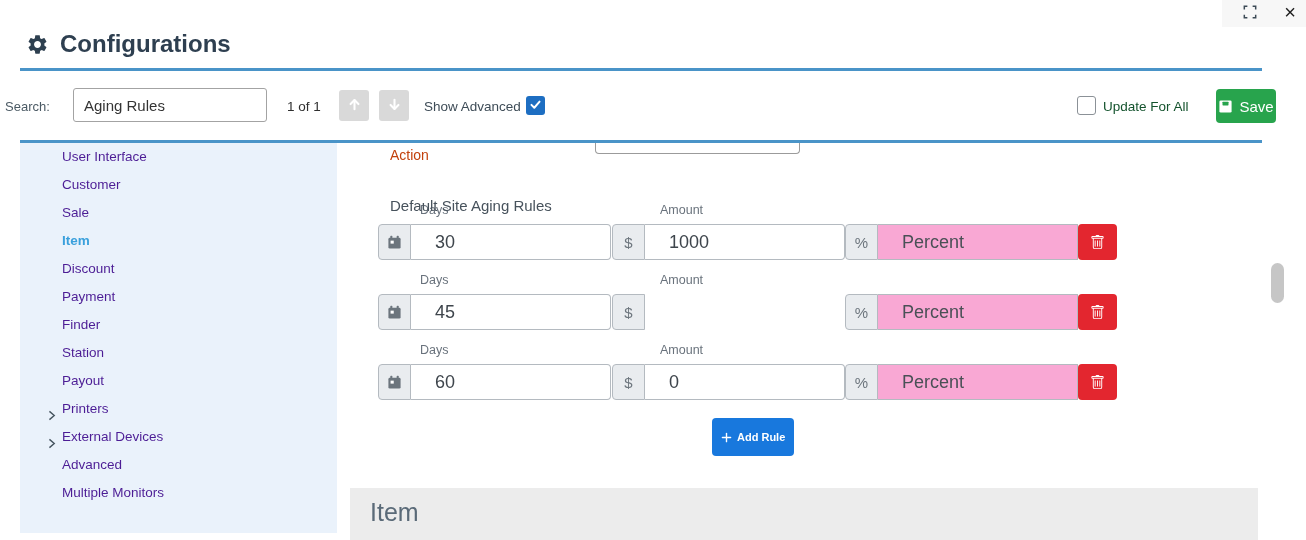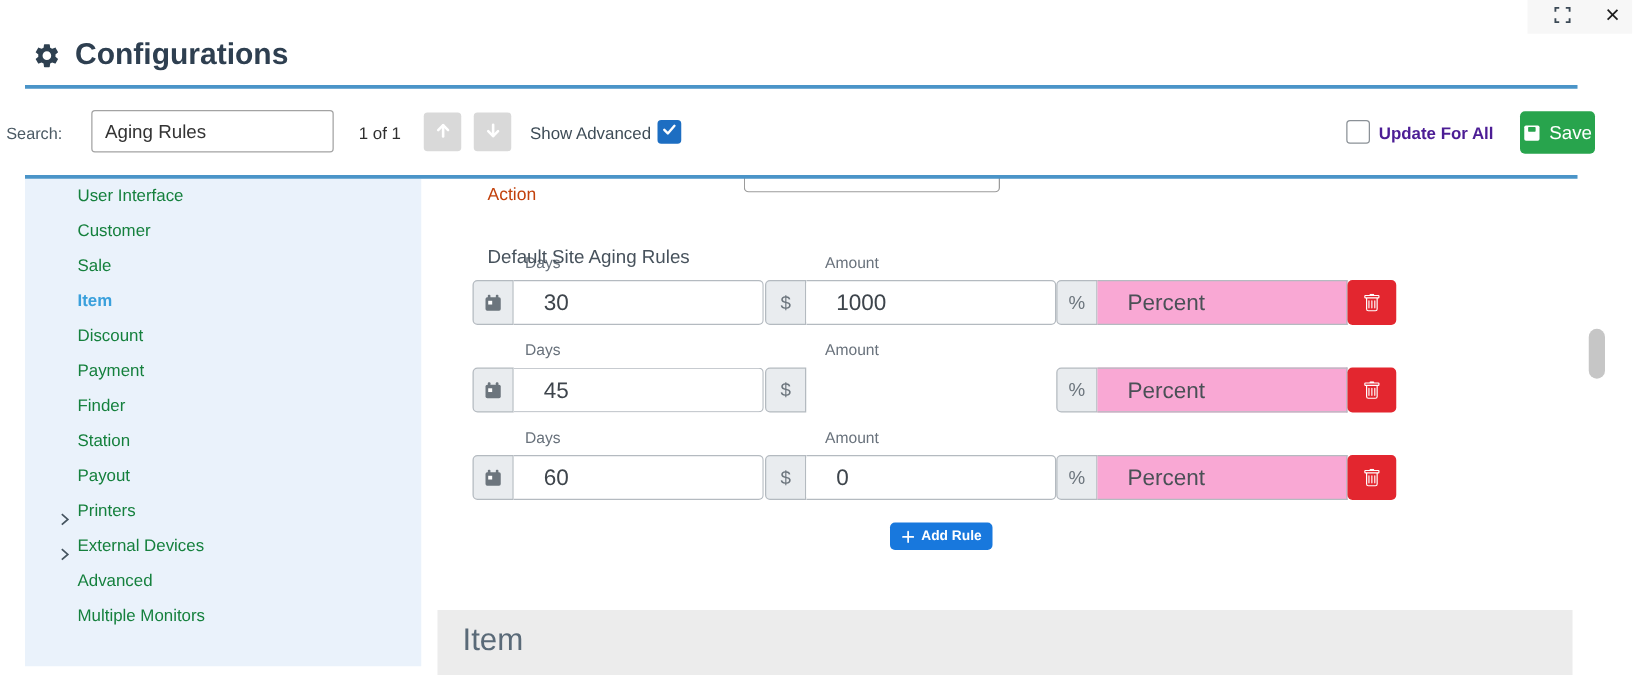--- a/index.html
+++ b/index.html
@@ -25,33 +25,33 @@
   .search-input{left:73px;top:88px;width:194px;height:34px;border:1px solid #a3a3a3;border-radius:3px;
                 font-family:"Liberation Sans",sans-serif;font-size:15px;color:#333;padding:16px 10px;box-sizing:border-box;outline:none;}
   .match-count{left:287px;top:99px;font-size:13.5px;color:#2f2f2f;}
   .nav-btn{width:30px;height:31px;background:#d9d9d9;border:none;border-radius:3px;display:flex;align-items:center;justify-content:center;cursor:pointer;}
   .up-btn{left:339px;top:90px;}
   .down-btn{left:379px;top:90px;}
   .adv-label{left:424px;top:99px;font-size:13.5px;color:#3e4c57;}
   .cbx{width:19px;height:19px;border-radius:3px;box-sizing:border-box;display:flex;align-items:center;justify-content:center;cursor:pointer;}
   .cbx-checked{left:526px;top:96px;background:#1d6ec2;}
   .cbx-empty{left:1077px;top:96px;background:#fff;border:1.5px solid #8b9197;}
-  .ufa-label{left:1103px;top:99px;font-size:13.5px;color:#4c1d95;font-weight:bold;}
+  .ufa-label{left:1103px;top:99px;font-size:13.5px;color:#14532d;}
   .save-btn{left:1216px;top:89px;width:60px;height:34px;background:#28a44d;border:none;border-radius:4px;
             display:flex;align-items:center;justify-content:center;gap:6px;color:#fff;font-size:15px;
             font-family:"Liberation Sans",sans-serif;cursor:pointer;}
 
   
   .action-label{left:390px;top:147px;font-size:14px;color:#c2410c;z-index:1;}
   .action-peek{left:595px;top:140px;width:203px;height:13px;background:#fff;border:1px solid #9b9b9b;border-top:none;
                border-radius:0 0 4px 4px;z-index:1;}
 
   
   .sidebar{left:20px;top:143px;width:317px;height:390px;background:#eaf2fb;}
-  .side-item{position:relative;height:28px;line-height:28px;padding-left:42px;font-size:13.5px;color:#15803d;cursor:pointer;}
+  .side-item{position:relative;height:28px;line-height:28px;padding-left:42px;font-size:13.5px;color:#4c1d95;cursor:pointer;}
   .side-item.active{color:#3aa0dc;font-weight:700;}
   .side-item .chev{position:absolute;left:26px;top:8px;}
 
   
   .section-title{left:390px;top:197px;font-size:15px;color:#47525c;z-index:2;}
   .row-labels{left:378px;width:740px;height:16px;font-size:12.5px;color:#69727c;}
   .row-labels .days-lbl{position:absolute;left:42px;}
   .row-labels .amount-lbl{position:absolute;left:282px;}
   .rule-row{left:378px;width:740px;height:36px;}
   .seg{position:absolute;top:0;height:36px;box-sizing:border-box;}
@@ -62,21 +62,21 @@
   .seg-input{border:1px solid #b4bac0;border-left:none;background:#fff;font-family:"Liberation Sans",sans-serif;
              font-size:18px;color:#3e454c;padding:0 24px;outline:none;width:200px;}
   .seg-cal{left:0;}   .in-days{left:33px;}
   .seg-usd{left:234px;} .in-amount{left:267px;}
   .seg-pct{left:467px;} .in-unit{left:500px;background:#f9a8d4;color:#4a5056;border-radius:0;}
   .trash-btn{left:700px;width:39px;background:#e3262f;border:none;border-radius:4px;display:flex;
              align-items:center;justify-content:center;cursor:pointer;}
   .r1{top:224px;} .r2{top:294px;} .r3{top:364px;}
   .l1{top:203px;} .l2{top:273px;} .l3{top:343px;}
 
-  .add-rule-btn{left:712px;top:418px;height:22px;padding:0 9px;background:#1878dd;border:none;border-radius:4px;
+  .add-rule-btn{left:712px;top:418px;height:38px;padding:0 9px;background:#1878dd;border:none;border-radius:4px;
                 display:flex;align-items:center;justify-content:center;gap:5px;color:#fff;cursor:pointer;}
   .add-rule-btn .lbl{font-size:11px;font-weight:700;font-family:"Liberation Sans",sans-serif;color:#fff;}
 
   .next-section{left:350px;top:488px;width:908px;height:52px;background:#ececec;}
   .next-section .ns-title{position:absolute;left:20px;top:10px;font-size:25px;font-weight:400;color:#5a6a78;}
 
   .scroll-thumb{left:1271px;top:263px;width:13px;height:40px;background:#c6c6c6;border-radius:7px;cursor:pointer;}
 </style>
 </head>
 <body>

